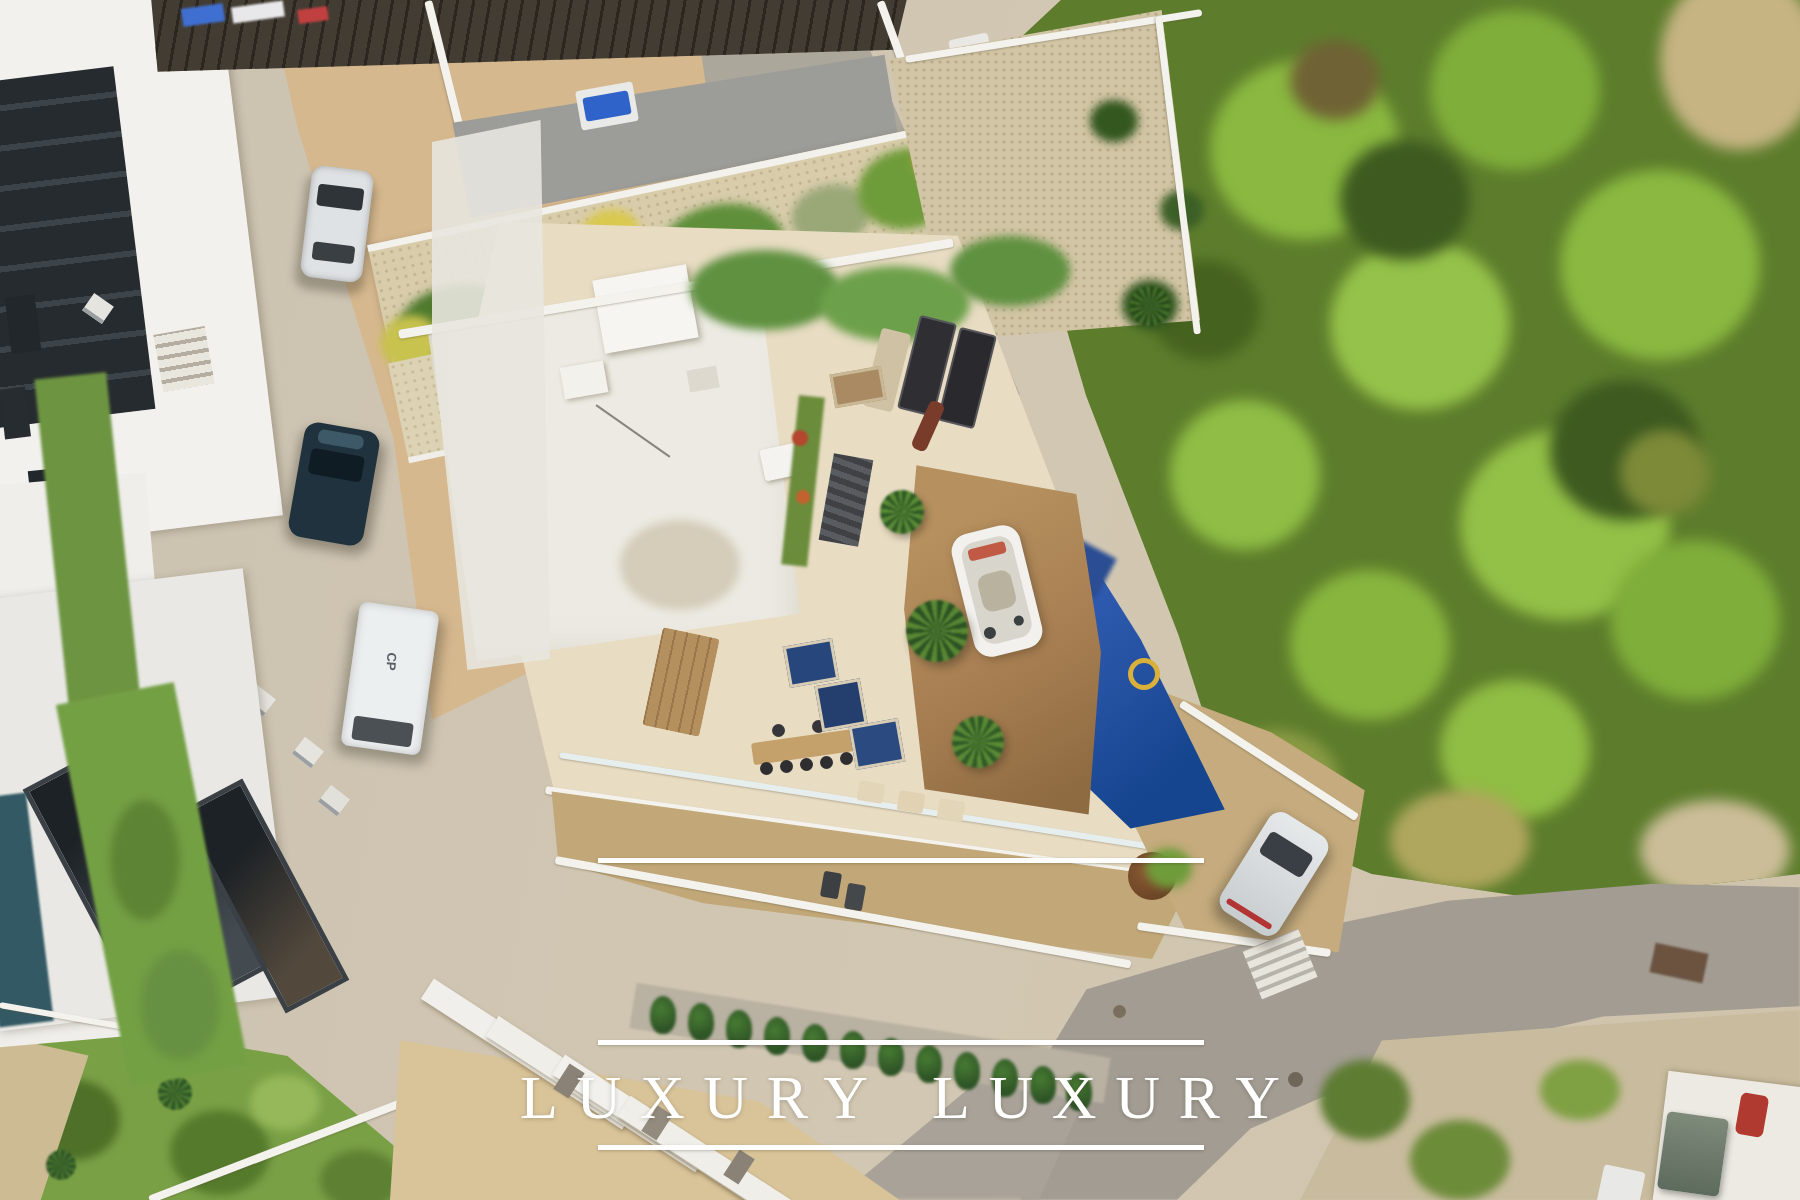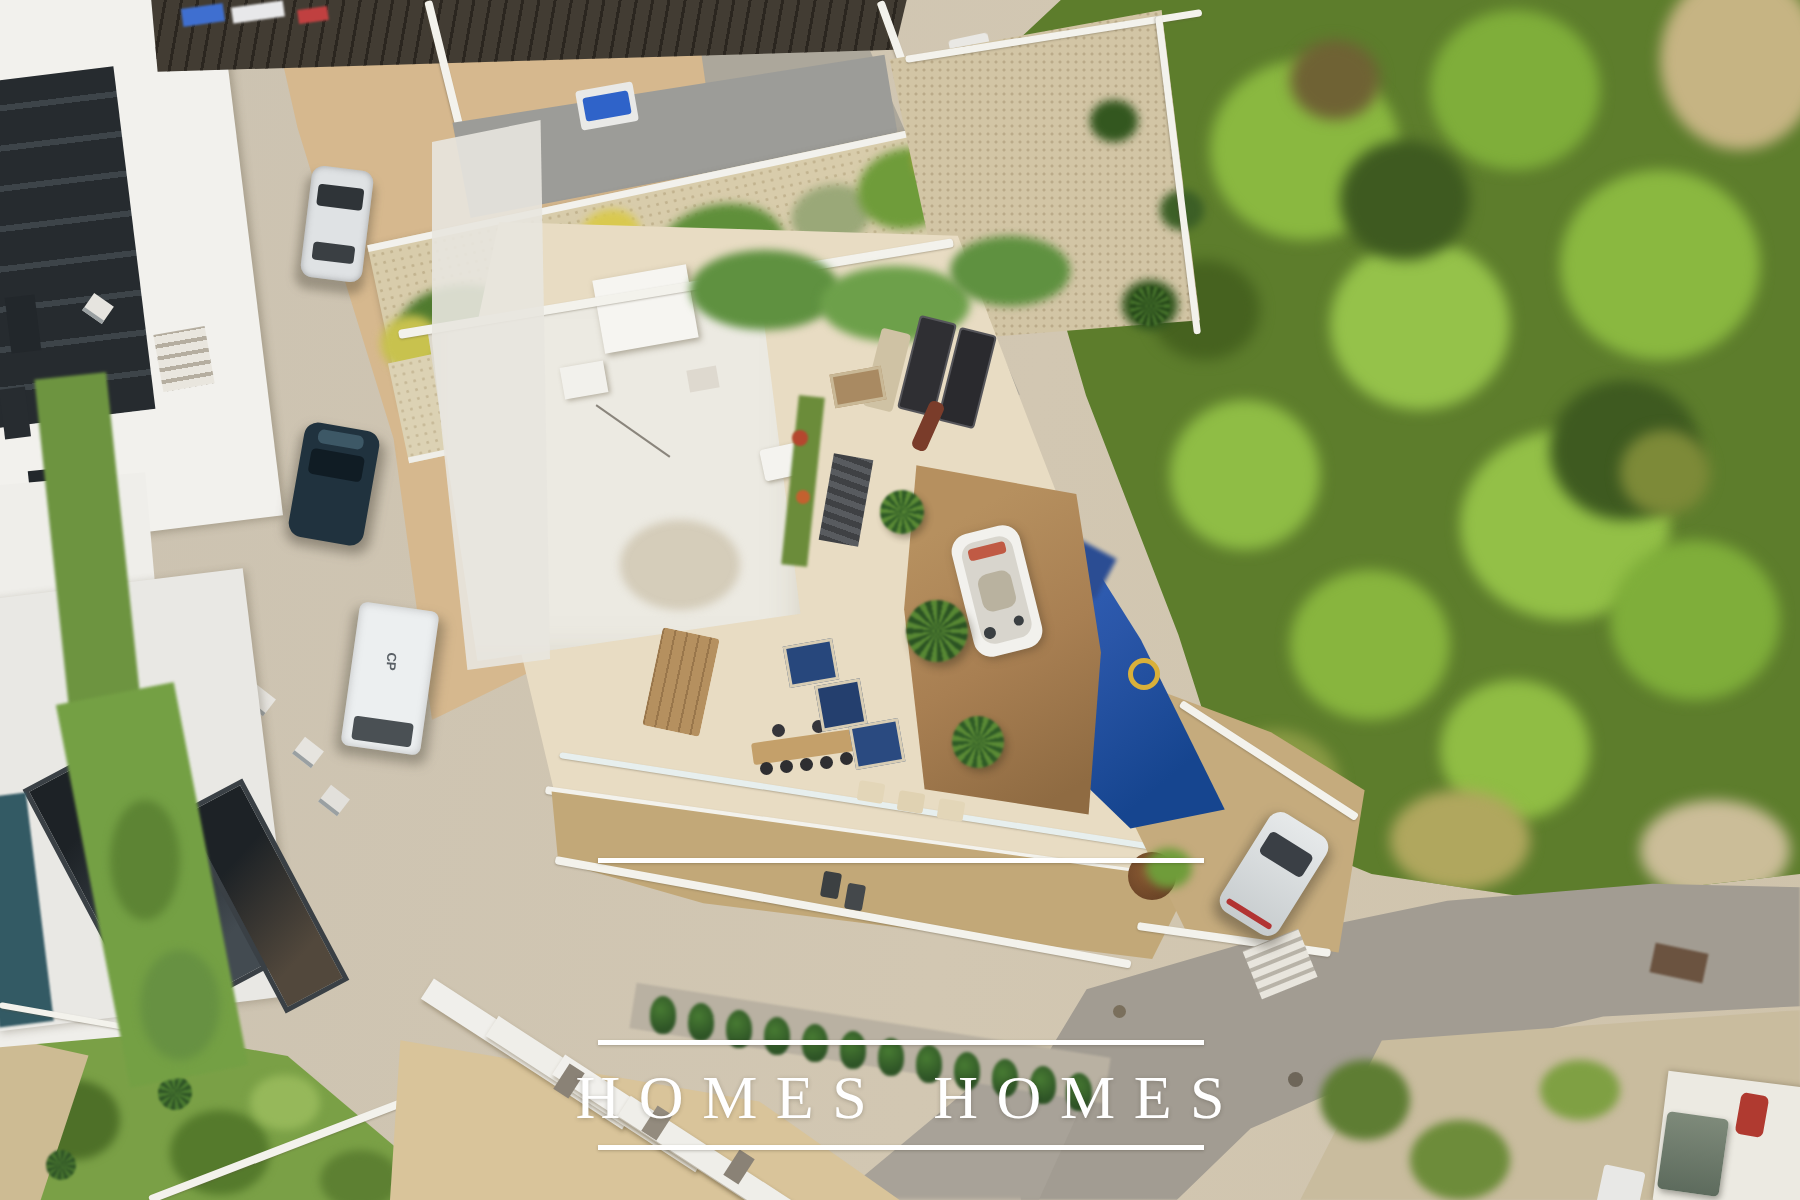--- a/index.html
+++ b/index.html
@@ -293,17 +293,17 @@
   <div class="s" style="left:818px;top:682px;width:40px;height:40px;background:#243f6e;transform:rotate(-10deg);border:3px solid #d8cdb4;"></div>
   <div class="s" style="left:852px;top:722px;width:44px;height:38px;background:#2a4a80;transform:rotate(-10deg);border:3px solid #d8cdb4;"></div>
 
   <div class="blob" style="left:880px;top:490px;width:44px;height:44px;background:repeating-conic-gradient(#2f5b26 0 14deg,#5a8a35 14deg 28deg);filter:blur(1px);box-shadow:3px 4px 6px rgba(60,50,30,.4);"></div>
   <div class="blob" style="left:906px;top:600px;width:62px;height:62px;background:repeating-conic-gradient(#2b5323 0 12deg,#578733 12deg 24deg);filter:blur(1px);box-shadow:4px 5px 8px rgba(60,50,30,.45);"></div>
   <div class="blob" style="left:952px;top:716px;width:52px;height:52px;background:repeating-conic-gradient(#2f5b26 0 13deg,#5a8a35 13deg 26deg);filter:blur(1px);box-shadow:3px 4px 7px rgba(60,50,30,.4);"></div>
 
   <div class="s" style="left:0;top:0;width:1800px;height:1200px;">
     <div class="wm-rule" style="top:858px;"></div>
     <div class="wm-rule" style="top:1040px;"></div>
-    <div class="wm" id="wm-tagline">HOMES HOMES</div>
+    <div class="wm" id="wm-tagline">LUXURY LUXURY</div>
     <div class="wm-rule" style="top:1145px;"></div>
   </div>
 
 </div>
 
 </body></html>

